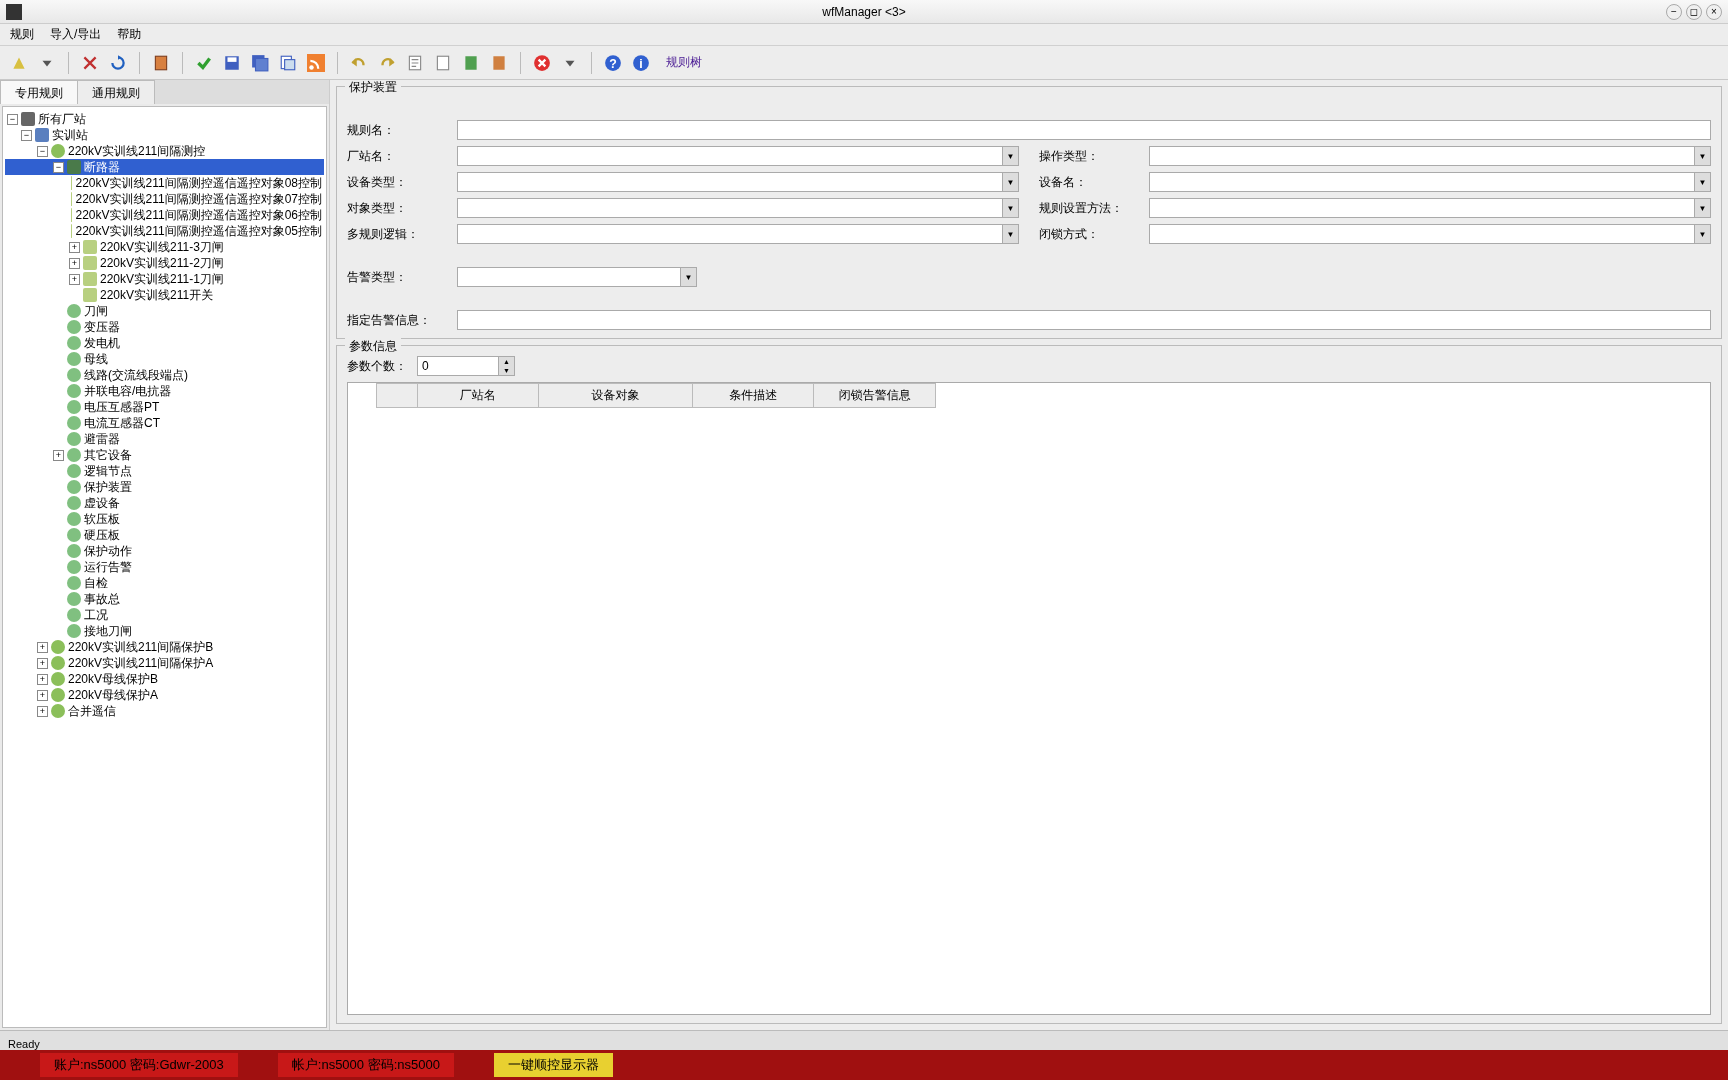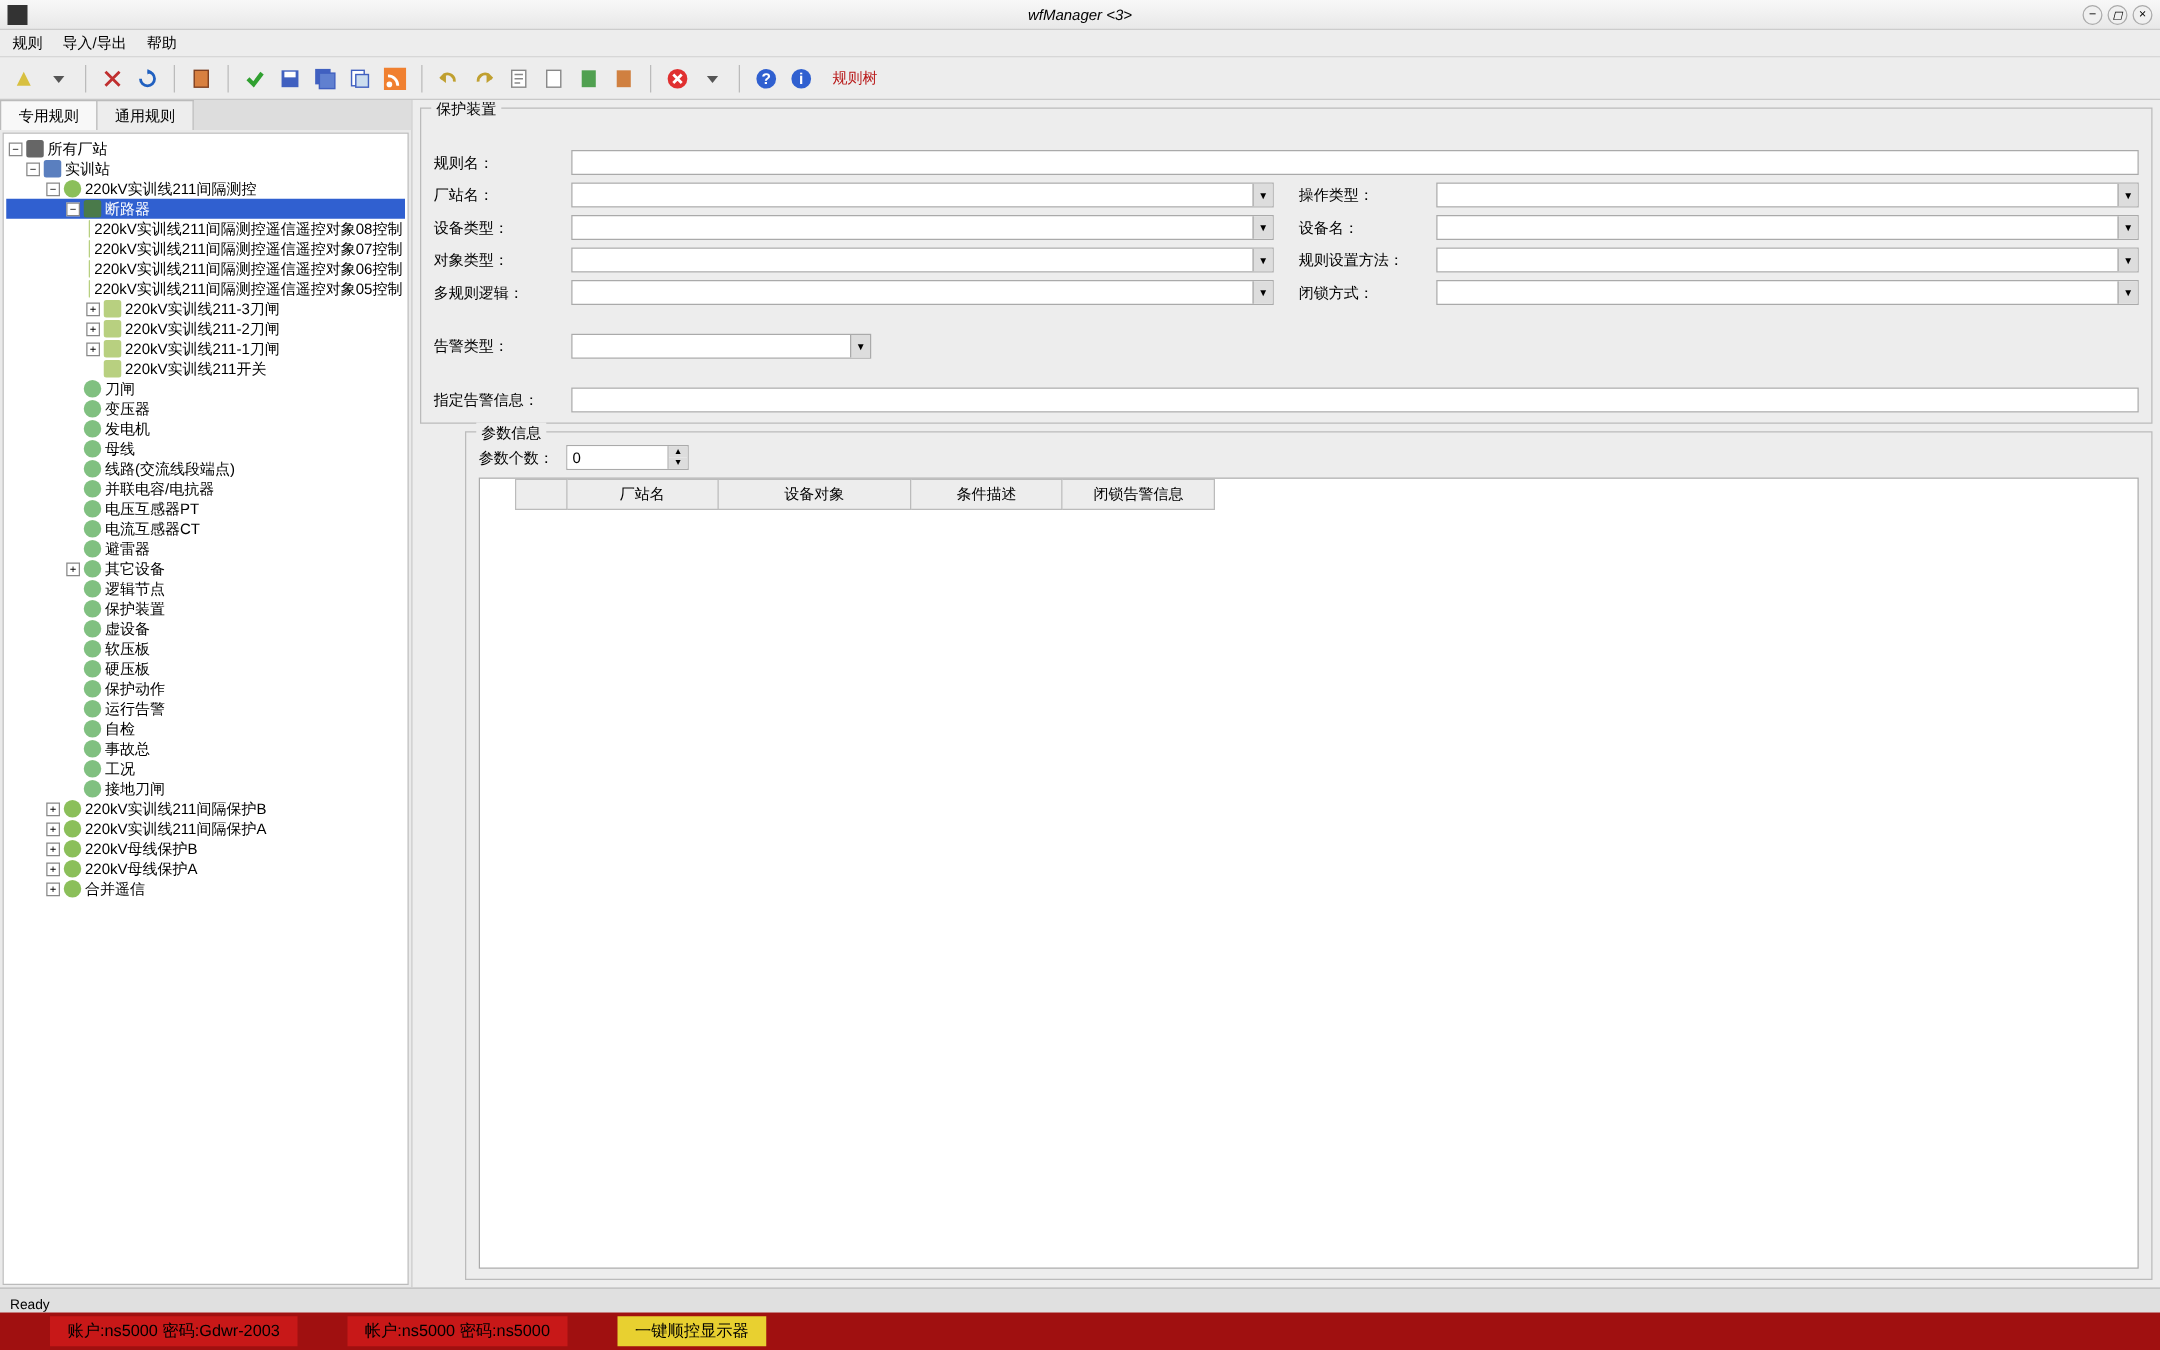--- a/index.html
+++ b/index.html
@@ -19,21 +19,20 @@
   display: flex;
   flex-direction: column;
 }
 .titlebar {
   height: 24px;
   background: linear-gradient(#f8f8f8, #e8e8e8);
   border-bottom: 1px solid #ccc;
   display: flex;
   align-items: center;
   position: relative;
-  font-style: italic;
 }
 .titlebar .app-icon {
   width: 16px; height: 16px; margin: 0 6px;
   background: #333;
 }
 .titlebar .title {
   position: absolute;
   left: 50%;
   transform: translateX(-50%);
   font-size: 12px;
@@ -81,21 +80,21 @@
 }
 .tb-btn svg { width: 18px; height: 18px; }
 .tb-sep {
   width: 1px; height: 22px;
   background: #bbb;
   margin: 0 4px;
 }
 .tb-label {
   font-size: 12px;
   margin-left: 8px;
-  color: #b91c1c;
+  color: #4c1d95;
 }
 .body-area {
   flex: 1;
   display: flex;
   overflow: hidden;
 }
 .left-panel {
   width: 330px;
   display: flex;
   flex-direction: column;
@@ -233,21 +232,20 @@
   height: 22px;
   border: 1px solid #999;
   background: linear-gradient(#f8f8f8,#e0e0e0);
   padding: 0 12px;
   font-size: 12px;
 }
 .param-group {
   flex: 1;
   display: flex;
   flex-direction: column;
-  margin-left: 36px;
 }
 .param-header {
   display: flex;
   align-items: center;
   gap: 10px;
   margin-bottom: 6px;
 }
 .spinner {
   display: flex;
   border: 1px solid #aaa;

